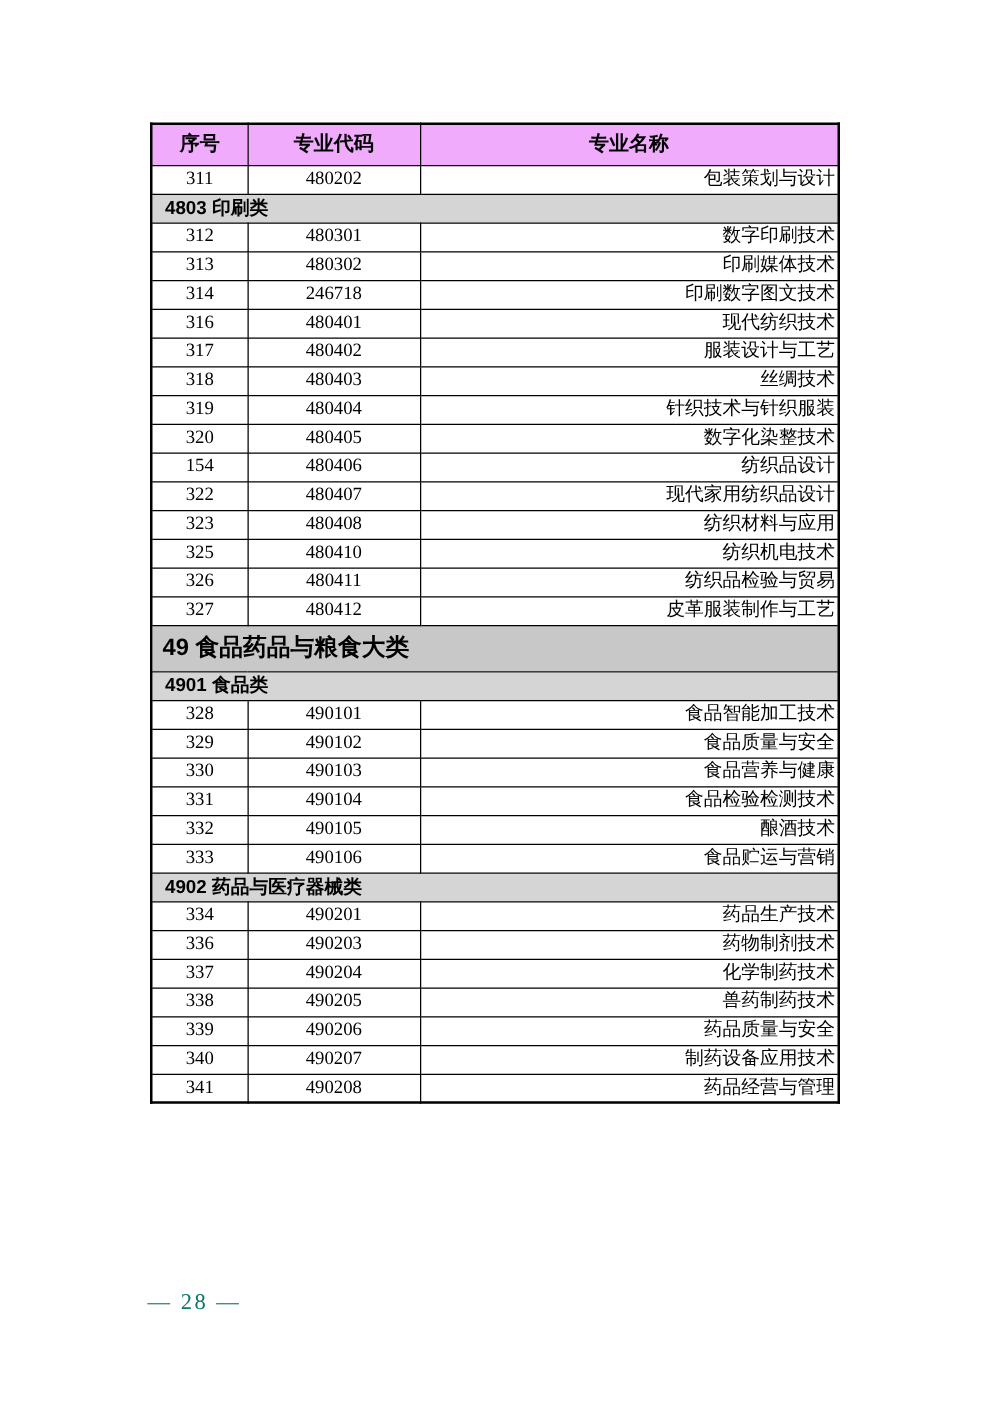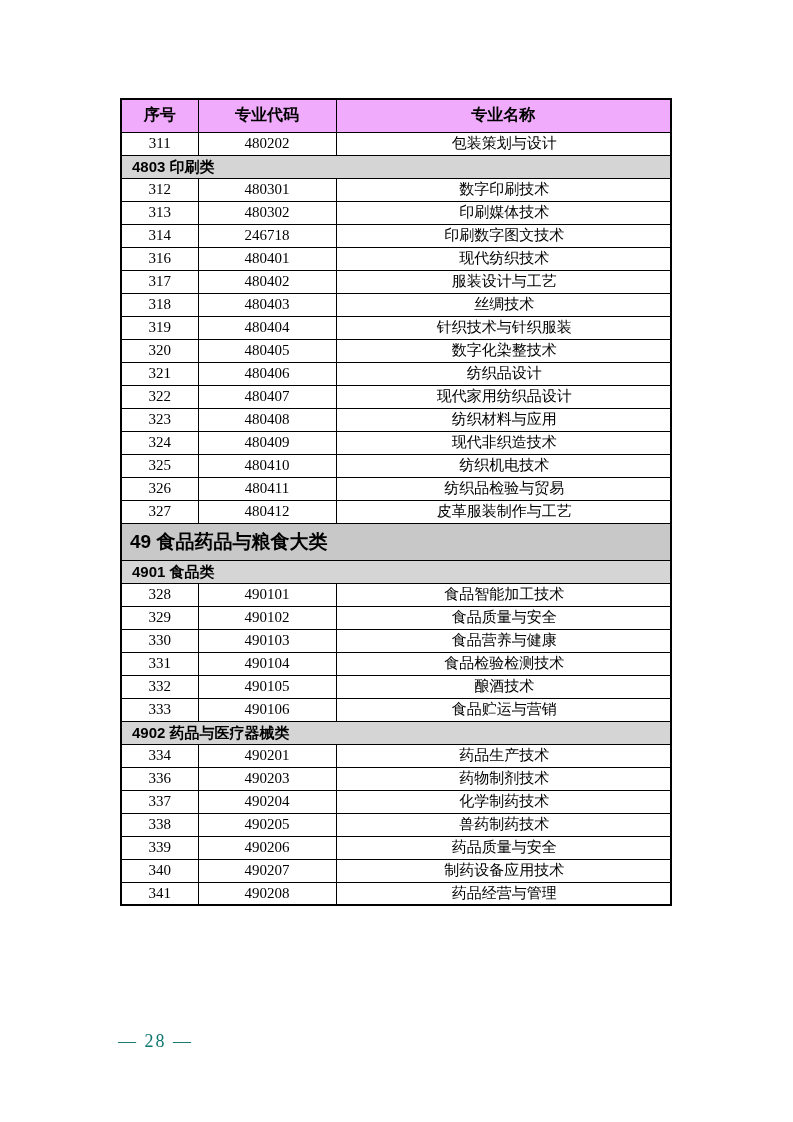--- a/index.html
+++ b/index.html
@@ -43,21 +43,21 @@
     padding: 0 2px;
     line-height: 1.15;
     overflow: hidden;
     white-space: nowrap;
   }
   td.cell-seq, td.cell-code {
     text-align: center;
     font-family: "Liberation Serif", "DejaVu Serif", serif;
   }
   td.cell-name {
-    text-align: center;
+    text-align: right;
     padding-left: 4px;
     font-family: "Liberation Serif", "DejaVu Serif", serif;
   }
   tr.section td {
     background: #d5d5d5;
     font-weight: bold;
     text-align: left;
     padding-left: 10px;
     font-size: 15px;
     font-family: "Liberation Sans", "DejaVu Sans", sans-serif;
@@ -142,40 +142,35 @@
           <td class="cell-seq">319</td>
           <td class="cell-code">480404</td>
           <td class="cell-name">针织技术与针织服装</td>
         </tr>
         <tr>
           <td class="cell-seq">320</td>
           <td class="cell-code">480405</td>
           <td class="cell-name">数字化染整技术</td>
         </tr>
         <tr>
-          <td class="cell-seq">321</td>
+          <td class="cell-seq">154</td>
           <td class="cell-code">480406</td>
           <td class="cell-name">纺织品设计</td>
         </tr>
         <tr>
           <td class="cell-seq">322</td>
           <td class="cell-code">480407</td>
           <td class="cell-name">现代家用纺织品设计</td>
         </tr>
         <tr>
           <td class="cell-seq">323</td>
           <td class="cell-code">480408</td>
           <td class="cell-name">纺织材料与应用</td>
         </tr>
         <tr>
-          <td class="cell-seq">324</td>
-          <td class="cell-code">480409</td>
-          <td class="cell-name">现代非织造技术</td>
-        </tr>
-        <tr>
           <td class="cell-seq">325</td>
           <td class="cell-code">480410</td>
           <td class="cell-name">纺织机电技术</td>
         </tr>
         <tr>
           <td class="cell-seq">326</td>
           <td class="cell-code">480411</td>
           <td class="cell-name">纺织品检验与贸易</td>
         </tr>
         <tr>

